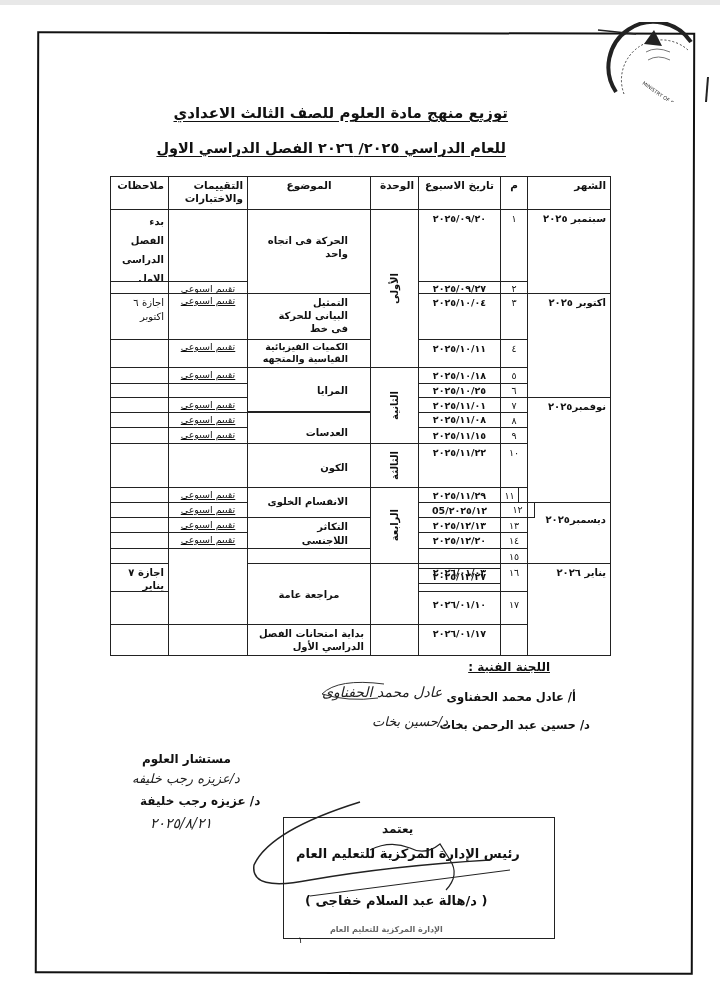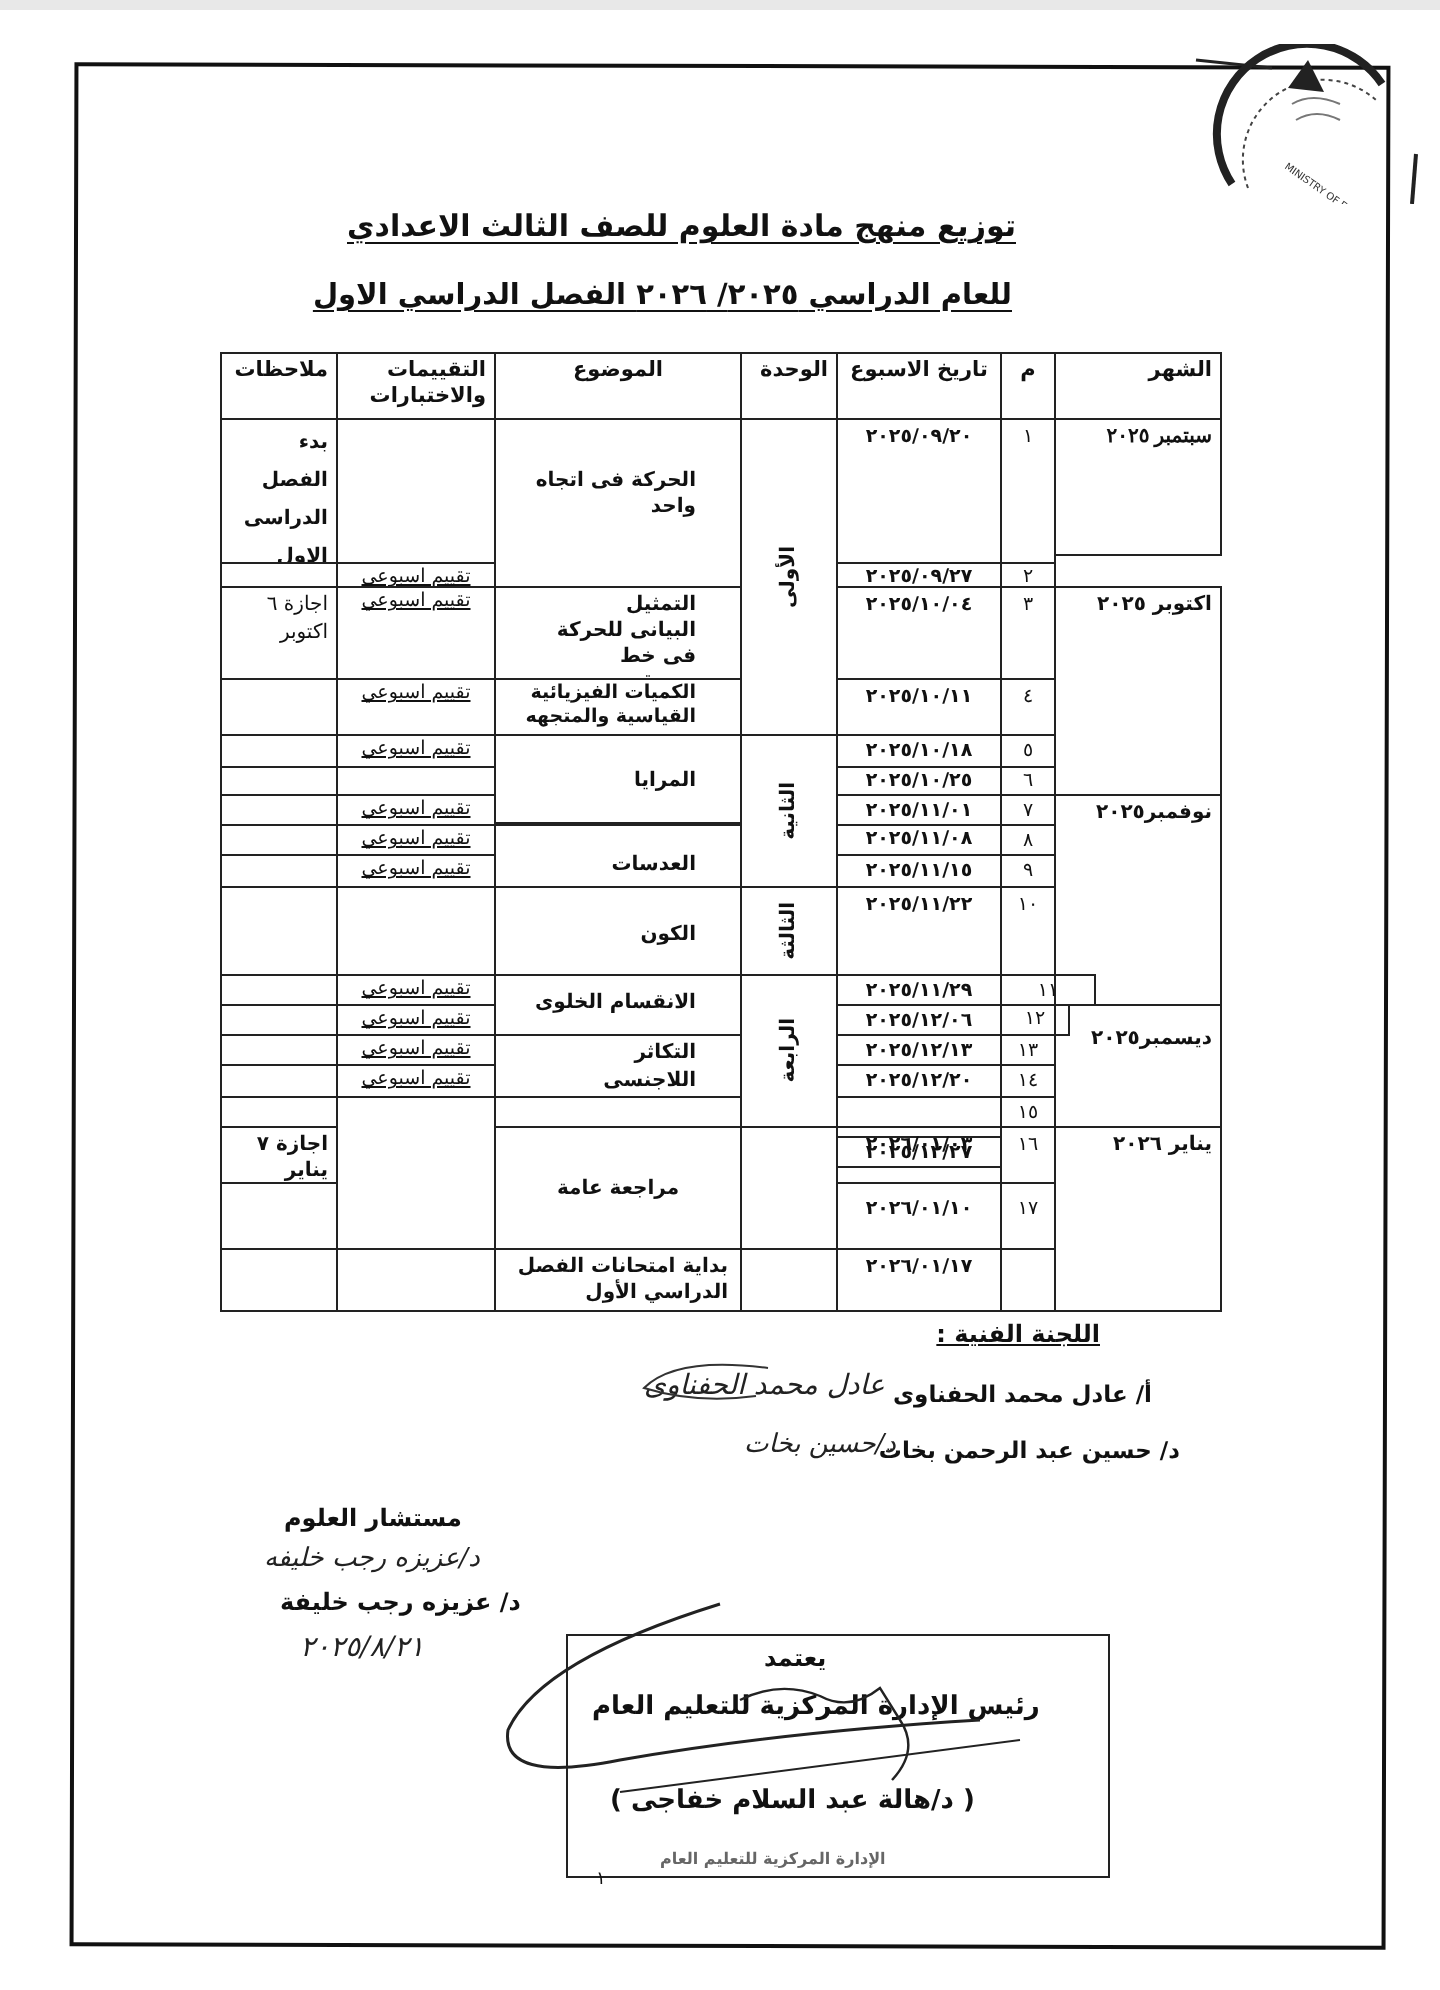--- a/index.html
+++ b/index.html
@@ -52,21 +52,21 @@
 <div class="tbl">
 
   <div class="cell hd" style="left:527px;top:176px;width:84px;height:34px;">الشهر</div>
   <div class="cell hd" style="left:500px;top:176px;width:28px;height:34px;text-align:center;">م</div>
   <div class="cell hd" style="left:418px;top:176px;width:83px;height:34px;text-align:center;">تاريخ الاسبوع</div>
   <div class="cell hd" style="left:370px;top:176px;width:49px;height:34px;">الوحدة</div>
   <div class="cell hd" style="left:247px;top:176px;width:124px;height:34px;text-align:center;">الموضوع</div>
   <div class="cell hd" style="left:168px;top:176px;width:80px;height:34px;">التقييمات والاختبارات</div>
   <div class="cell hd" style="left:110px;top:176px;width:59px;height:34px;">ملاحظات</div>
 
-  <div class="cell bold" style="left:527px;top:209px;width:84px;height:69px;font-family:Liberation Serif, serif;">سبتمبر ٢٠٢٥</div>
+  <div class="cell bold" style="left:527px;top:209px;width:84px;height:85px;">سبتمبر ٢٠٢٥</div>
   <div class="cell bold" style="left:527px;top:293px;width:84px;height:105px;">اكتوبر ٢٠٢٥</div>
   <div class="cell bold" style="left:527px;top:397px;width:84px;height:106px;">نوفمبر٢٠٢٥</div>
   <div class="cell bold" style="left:527px;top:502px;width:84px;height:62px;padding-top:10px;">ديسمبر٢٠٢٥</div>
   <div class="cell bold" style="left:527px;top:563px;width:84px;height:93px;">يناير ٢٠٢٦</div>
 
   <div class="cell num" style="left:500px;top:209px;width:28px;height:73px;">١</div>
   <div class="cell date" style="left:418px;top:209px;width:83px;height:73px;">٢٠٢٥/٠٩/٢٠</div>
 
   <div class="cell num" style="left:500px;top:281px;width:28px;height:13px;padding:0;">٢</div>
   <div class="cell date" style="left:418px;top:281px;width:83px;height:13px;padding:0;">٢٠٢٥/٠٩/٢٧</div>
@@ -88,25 +88,25 @@
 
   <div class="cell num" style="left:500px;top:412px;width:28px;height:16px;padding:1px;">٨</div>
   <div class="cell date" style="left:418px;top:412px;width:83px;height:16px;padding:0;">٢٠٢٥/١١/٠٨</div>
 
   <div class="cell num" style="left:500px;top:427px;width:28px;height:17px;padding:1px;">٩</div>
   <div class="cell date" style="left:418px;top:427px;width:83px;height:17px;padding:1px;">٢٠٢٥/١١/١٥</div>
 
   <div class="cell num" style="left:500px;top:443px;width:28px;height:45px;">١٠</div>
   <div class="cell date" style="left:418px;top:443px;width:83px;height:45px;">٢٠٢٥/١١/٢٢</div>
 
-  <div class="cell num" style="left:500px;top:487px;width:48px;height:16px;padding:1px;">١١</div>
+  <div class="cell num" style="left:500px;top:487px;width:19px;height:16px;padding:1px;">١١</div>
   <div class="cell date" style="left:418px;top:487px;width:83px;height:16px;padding:1px;">٢٠٢٥/١١/٢٩</div>
 
   <div class="cell num" style="left:500px;top:502px;width:35px;height:16px;padding:1px;font-family:Liberation Serif, serif;">١٢</div>
-  <div class="cell date" style="left:418px;top:502px;width:83px;height:16px;padding:1px;">٢٠٢٥/١٢/٠٦</div>
+  <div class="cell date" style="left:418px;top:502px;width:83px;height:16px;padding:1px;">٢٠٢٥/١٢/05</div>
 
   <div class="cell num" style="left:500px;top:517px;width:28px;height:16px;padding:1px;">١٣</div>
   <div class="cell date" style="left:418px;top:517px;width:83px;height:16px;padding:1px;">٢٠٢٥/١٢/١٣</div>
 
   <div class="cell num" style="left:500px;top:532px;width:28px;height:17px;padding:1px;">١٤</div>
   <div class="cell date" style="left:418px;top:532px;width:83px;height:17px;padding:1px;">٢٠٢٥/١٢/٢٠</div>
 
   <div class="cell num" style="left:500px;top:548px;width:28px;height:16px;padding:1px;">١٥</div>
   <div class="cell date" style="left:418px;top:548px;width:83px;height:16px;padding:1px;margin-top:20px;">٢٠٢٥/١٢/٢٧</div>
 

